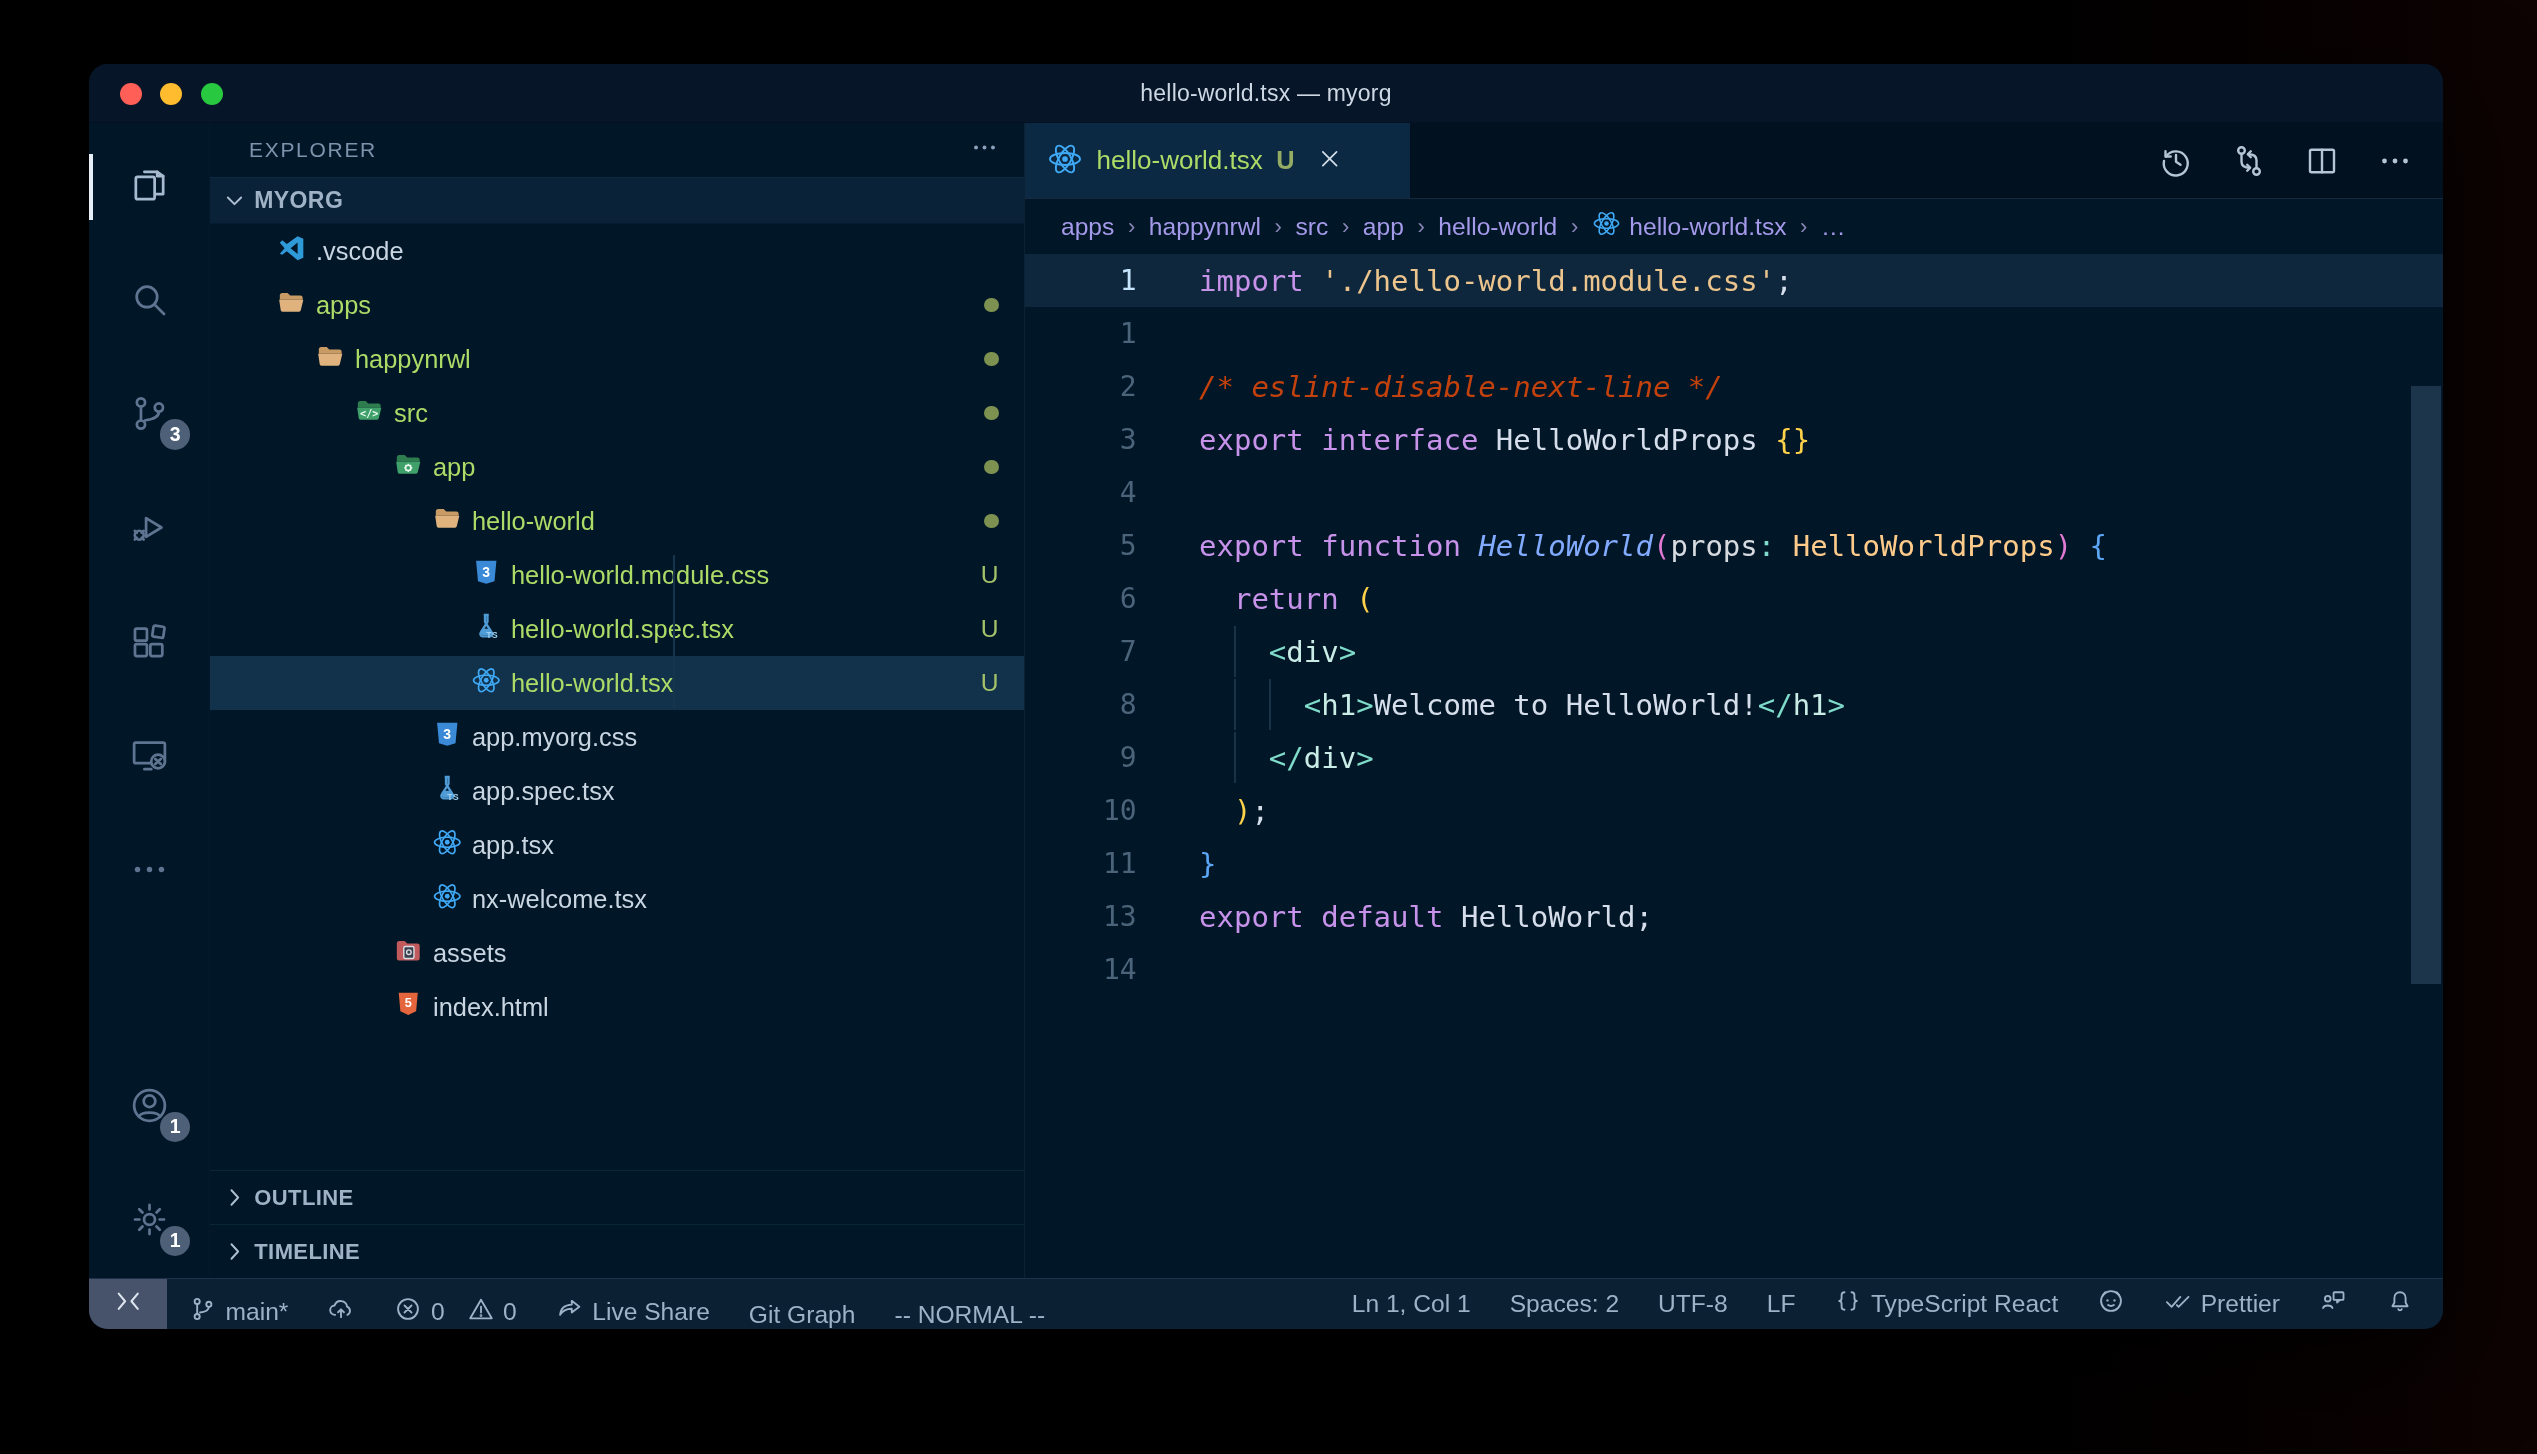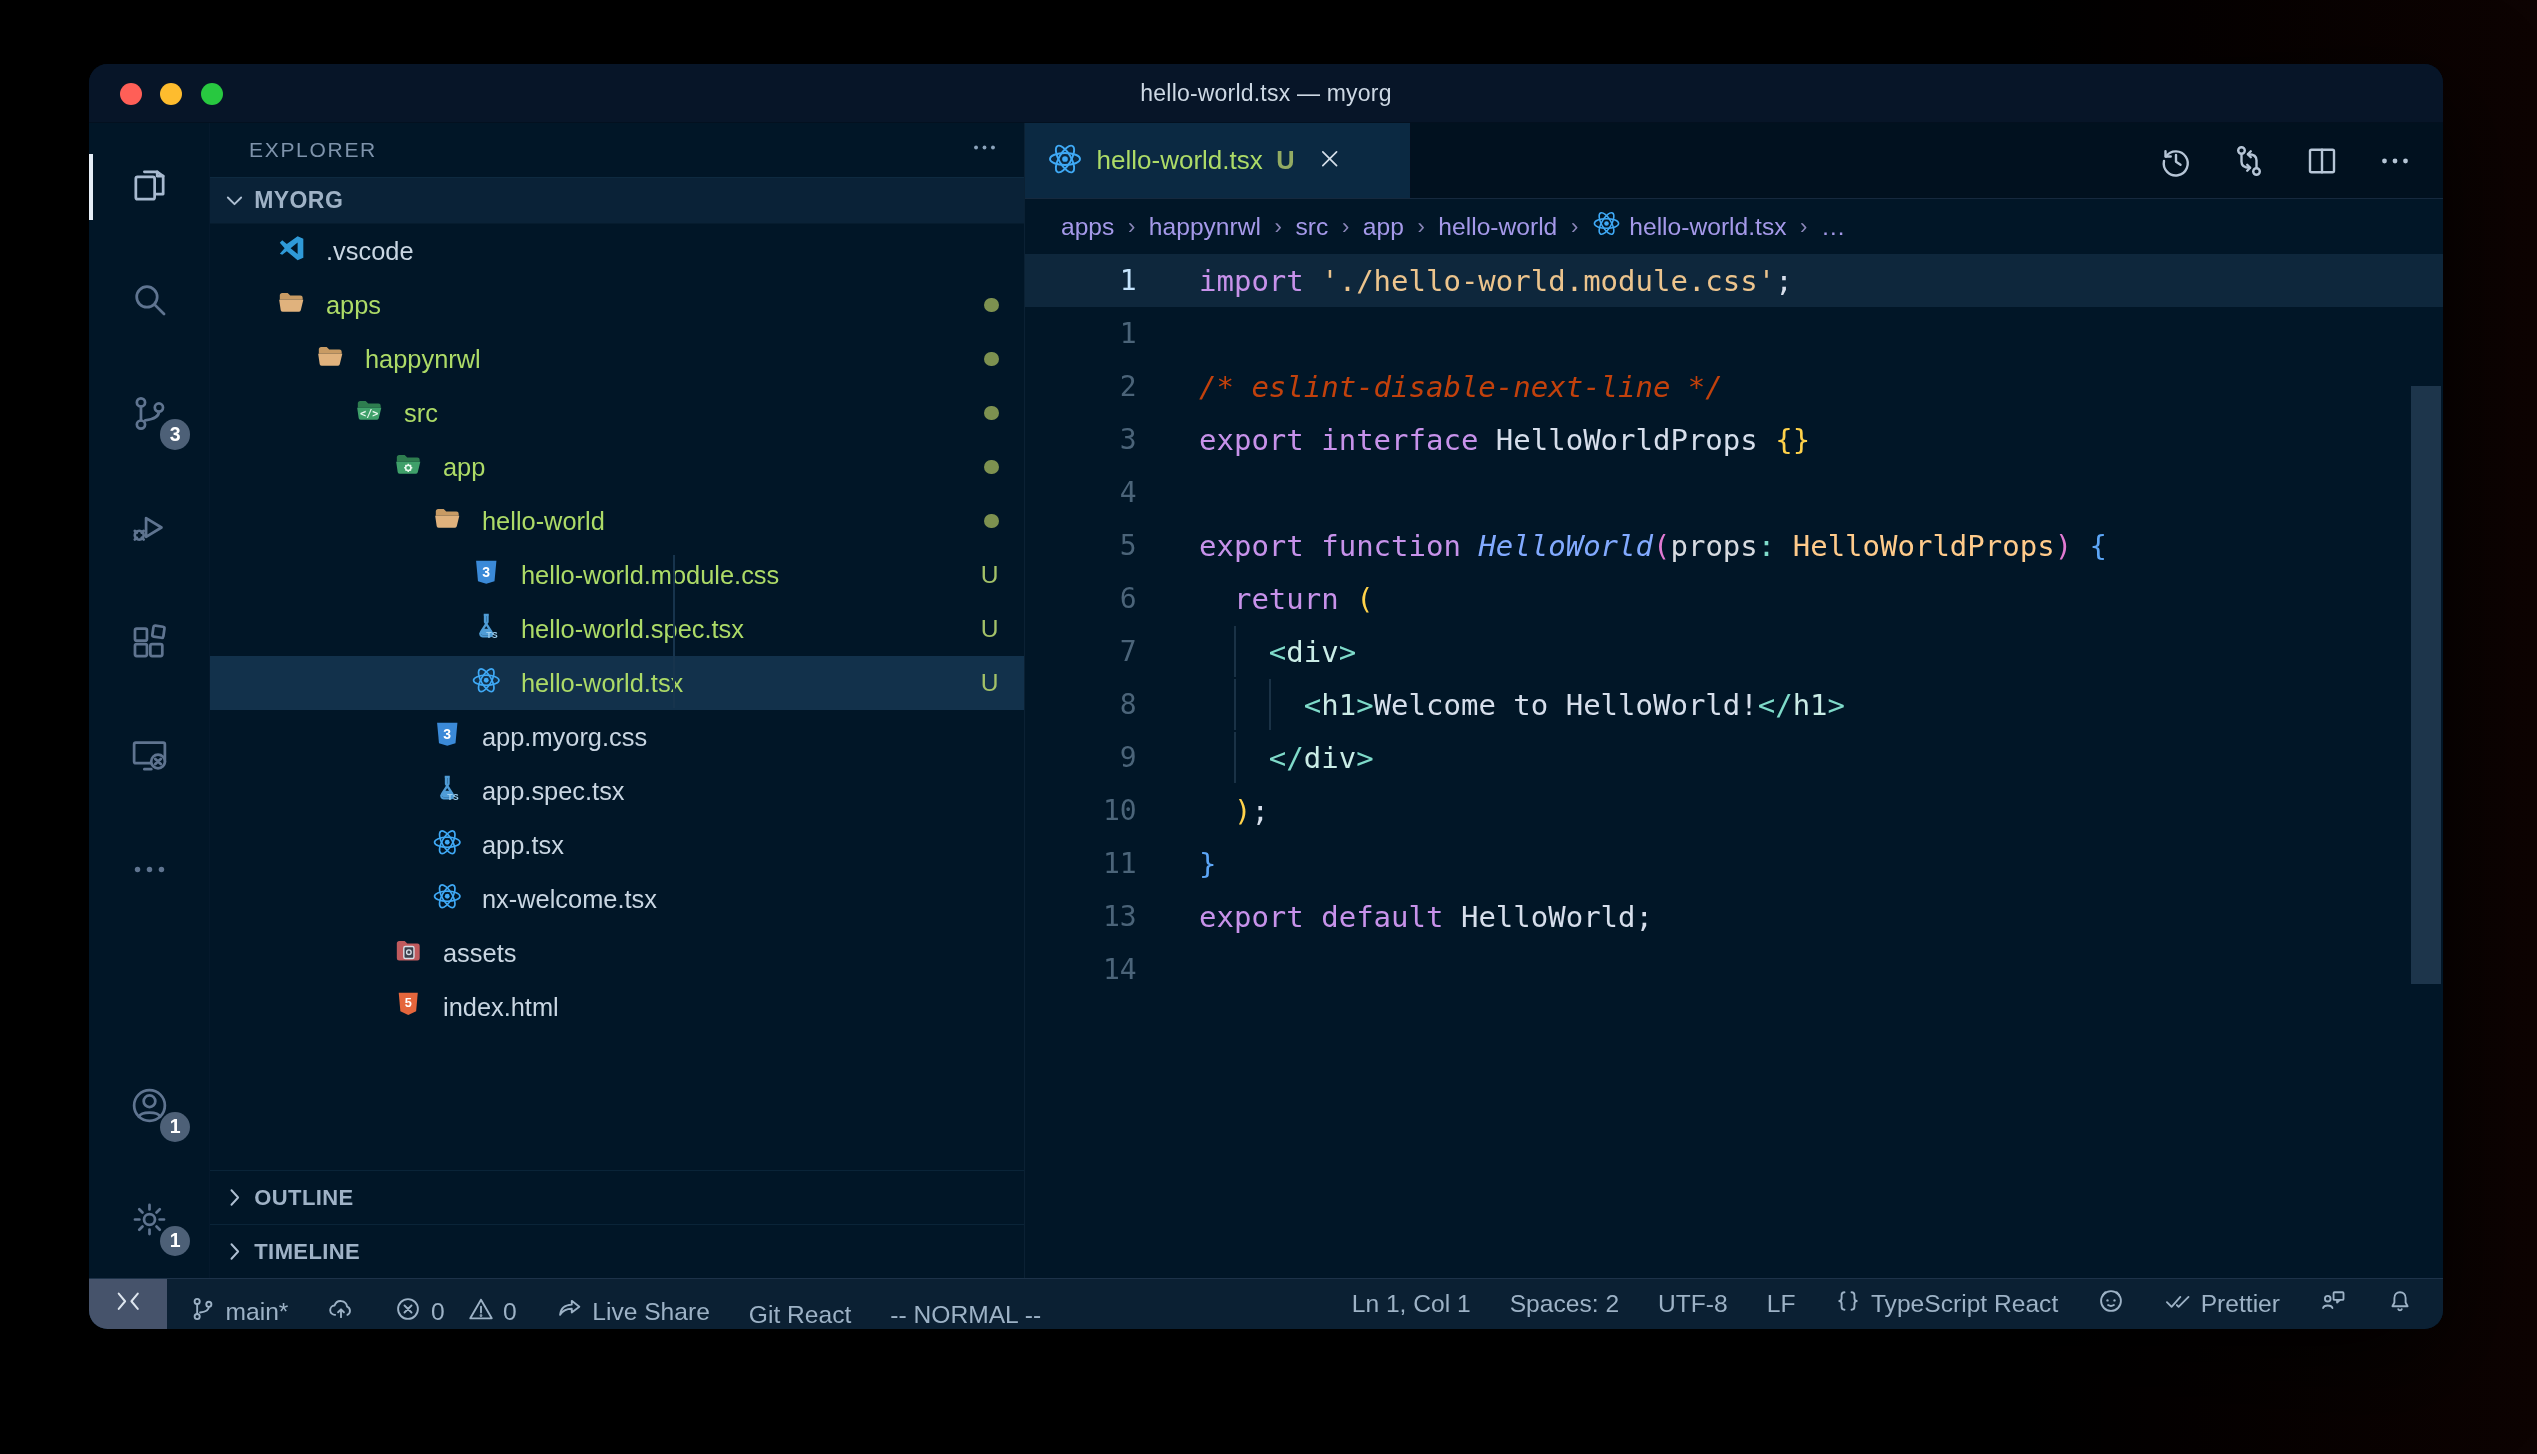--- a/index.html
+++ b/index.html
@@ -53,21 +53,21 @@
   #section-header .chev { color:#aebfd2; margin-right:5.1px; }
   .chev svg{width:29px;height:29px;vertical-align:middle;}
   #tree { flex:0 0 auto; }
   .tree-row { height:54px; display:flex; align-items:center; position:relative;
     font-size:25.4px; color:#c9d6e2; cursor:pointer; }
   .tree-row.selected { background:#12314b; }
   .tree-row .indent{flex:0 0 auto;}
   .tree-row .chevbox { flex:0 0 32px; color:#8ba3bb; display:flex; align-items:center; }
   .tree-row .ficon { flex:0 0 37px; display:flex; align-items:center; }
   .ficon svg{width:30.5px;height:30.5px;}
-  .tree-row .label { margin-left:13px; white-space:nowrap; }
+  .tree-row .label { margin-left:3px; white-space:nowrap; }
   .tree-row.git-green .label { color:#addb67; }
   .tree-row .right { position:absolute; right:25.4px; display:flex; align-items:center; gap:6.8px;}
   .gitdot { width:14.4px; height:14.4px; border-radius:50%; background:#7d9150; }
   .ubadge { color:#a3c168; font-size:24.6px; }
   #tree-guide { position:absolute; width:1.7px; background:#17344d; left:463px; }
   #panels { margin-top:auto; }
   .panel-row { height:54px; border-top:1.7px solid #0a2438; display:flex; align-items:center;
     padding:0 10.2px; color:#9fb2c6; font-weight:700; font-size:22px; letter-spacing:0.4px; cursor:pointer;}
   .panel-row .chev{margin-right:5.1px; color:#aebfd2;}
   
@@ -654,21 +654,21 @@
             <span>0</span>
           </span>
         </span>
         <span class="sb-item">
           <span><svg viewBox="0 0 24 24" fill="none" stroke="currentColor" stroke-width="1.6" stroke-linecap="round" stroke-linejoin="round">
               <path d="M13.5 5l6.5 5-6.5 5v-3.2C8 11.8 5.5 13.5 3.5 17c.5-6 4-8.5 10-8.8z"></path>
             </svg></span>
           <span>Live Share</span>
         </span>
         <span class="sb-item">
-          <span>Git React</span>
+          <span>Git Graph</span>
         </span>
         <span class="sb-item">
           <span>-- NORMAL --</span>
         </span>
       </div>
     <div class="sb-group" id="sb-right">
         <span class="sb-item">
           <span>Ln 1, Col 1</span>
         </span>
         <span class="sb-item">

